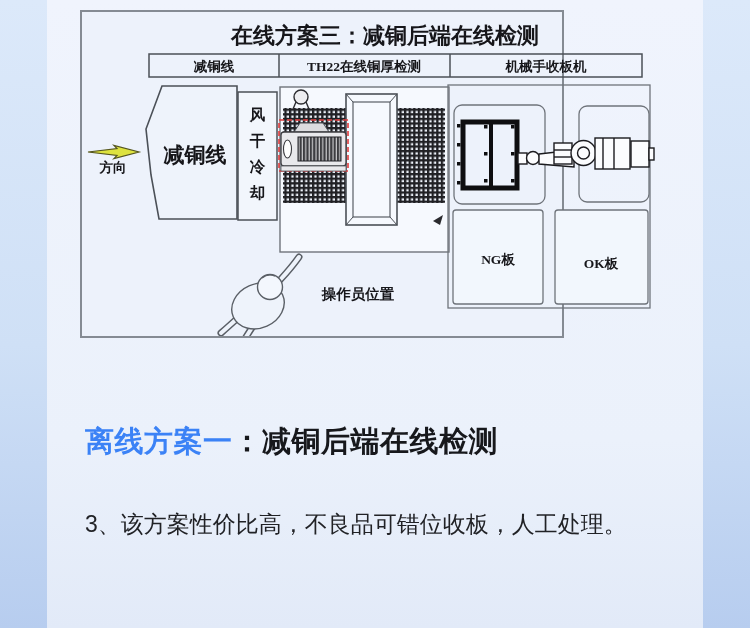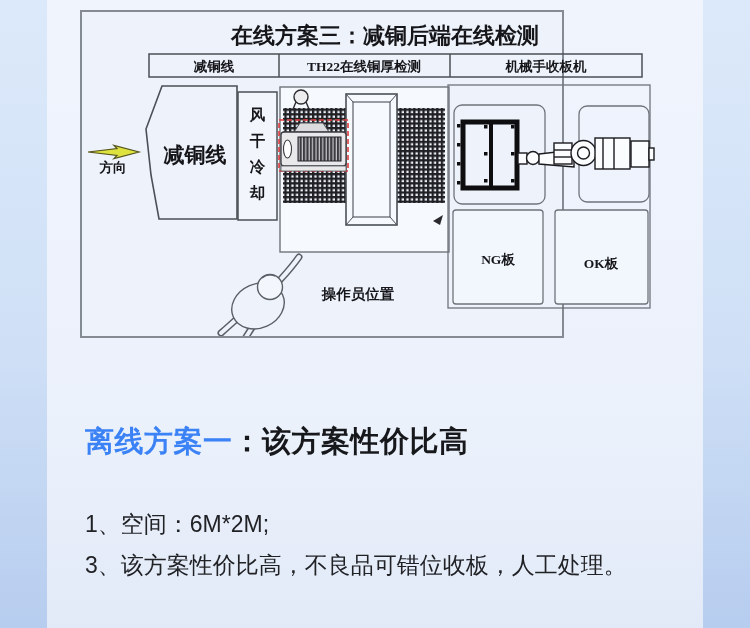--- a/index.html
+++ b/index.html
@@ -163,19 +163,18 @@
     </g>
     <ellipse cx="176" cy="294" rx="27" ry="22" transform="rotate(-24 176 294)" fill="#eef3fb" stroke="#5a5f66" stroke-width="1.4"></ellipse>
     <circle cx="188" cy="275" r="12.5" fill="#f3f7fd" stroke="#5a5f66" stroke-width="1.4"></circle>
     <path d="M180,266 q6,-5 13,-2" fill="none" stroke="#5a5f66" stroke-width="1.4"></path>
   </g>
   <text class="dg-text" x="276" y="287" font-size="14.5" text-anchor="middle">操作员位置</text>
 </svg>
 </div>
 
 <div class="section-heading">
-  <span class="hl">离线方案一</span><span>：</span><span>该方案性价比高</span>
+  <span class="hl">离线方案一</span><span>：</span><span>减铜后端在线检测</span>
 </div>
 
 <div class="spec-list">
-  <div>1、空间：6M*2M;</div>
   <div>3、该方案性价比高，不良品可错位收板，人工处理。</div>
 </div>
 
 </body></html>

